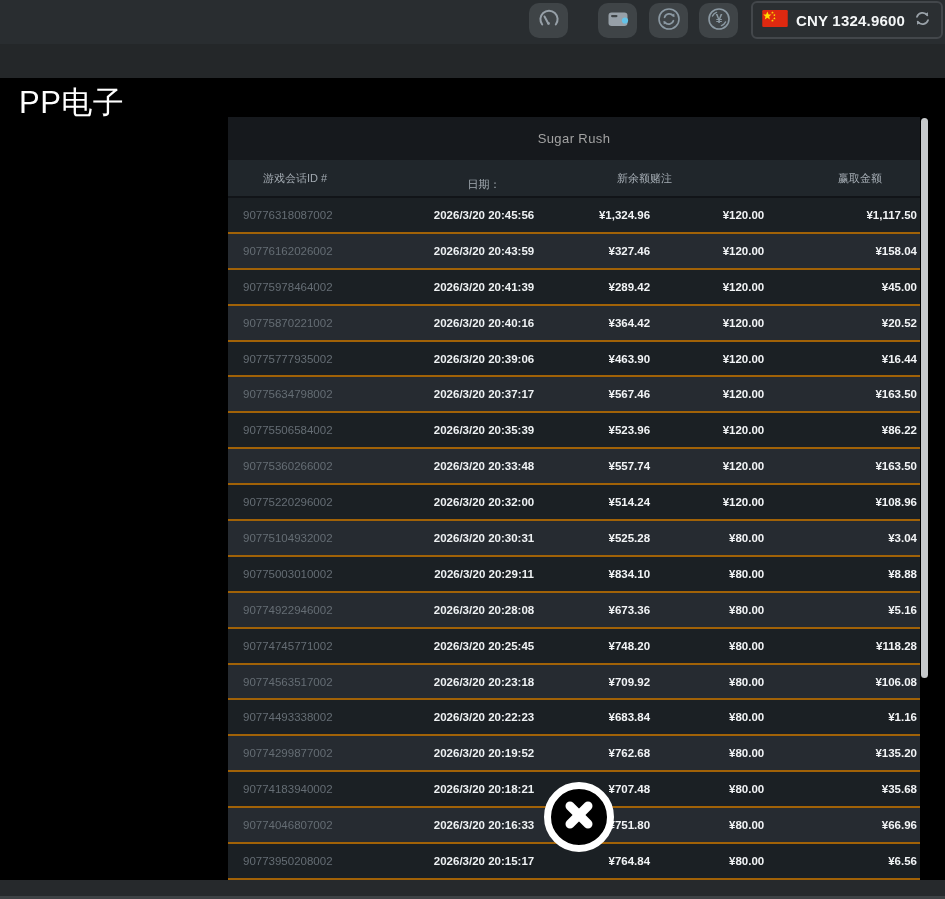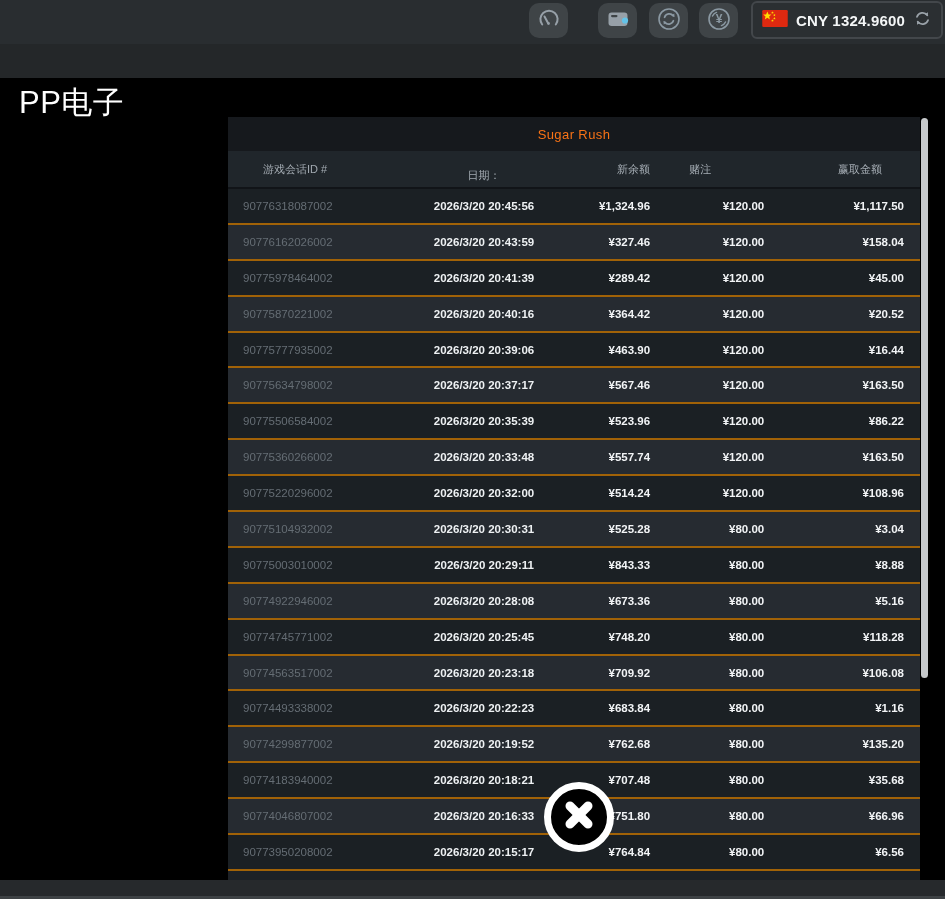--- a/index.html
+++ b/index.html
@@ -21,41 +21,41 @@
   .currency-box { position:absolute; left:751px; top:1px; width:192px; height:38px;
                   background:#2b2f32; border:2px solid #43474b; border-radius:6px;
                   display:flex; align-items:center; gap:8px; padding:0 9px; cursor:pointer; }
   .currency-label { color:#f4f6f7; font-size:15px; font-weight:bold; letter-spacing:.2px; white-space:nowrap; }
 
   
   .page-title { position:absolute; left:19px; top:82px; color:#fff; font-size:31px; letter-spacing:.5px; }
 
   
   .modal { position:absolute; left:228px; top:117px; width:692px; height:763px; background:#1d2126; overflow:hidden; }
-  .modal-title { height:34px; background:#16191d; display:flex; align-items:center; justify-content:center;
-                 color:#f97316; font-size:13px; letter-spacing:.4px; }
+  .modal-title { height:43px; background:#16191d; display:flex; align-items:center; justify-content:center;
+                 color:#a3a3a3; font-size:13px; letter-spacing:.4px; }
   .thead { height:38px; background:#20262b; display:grid;
            grid-template-columns:24% 26% 11% 16.5% 22.5%;
            align-items:center; color:#a3abb2; font-size:11px;
            border-bottom:2px solid #111418; }
   .thead .h1 { padding-left:35px; text-align:left; }
   .thead .h2 { text-align:center;margin-top:12px; }
   .thead .h3 { text-align:right; }
-  .thead .h4 { text-align:center; padding-right:14px; }
+  .thead .h4 { text-align:left; padding-right:14px; }
   .thead .h5 { text-align:right; padding-right:38px; }
 
   .tbody { }
   .trow { height:35.9px; display:grid; grid-template-columns:24% 26% 11% 16.5% 22.5%;
           align-items:center; border-bottom:2px solid #a16207; background:#1b2024; }
   .trow:nth-child(even) { background:#262b31; }
   .cell { font-size:11.5px; white-space:nowrap; }
   .cell.c1 { color:#656d74; padding-left:15px; }
   .cell.c2 { color:#eef1f3; font-weight:bold; text-align:center; }
   .cell.c3, .cell.c4, .cell.c5 { color:#f2f4f6; font-weight:bold; text-align:right; }
-  .cell.c5 { padding-right:16px; }
+  .cell.c5 { padding-right:3px; }
 
   
   .scroll-track { position:absolute; left:920px; top:117px; width:9px; height:763px; background:#000; }
   .scroll-thumb { position:absolute; left:1px; top:1px; width:7px; height:560px; background:#c6c9cb; border-radius:4px; cursor:pointer; }
 
   
   .close-btn { position:absolute; left:544px; top:782px; width:70px; height:70px; border-radius:50%;
                background:#000; border:7px solid #fff; display:flex; align-items:center; justify-content:center;
                cursor:pointer; z-index:5; }
 
@@ -214,21 +214,21 @@
         <div class="trow">
           <div class="cell c1">90775104932002</div>
           <div class="cell c2">2026/3/20 20:30:31</div>
           <div class="cell c3">¥525.28</div>
           <div class="cell c4">¥80.00</div>
           <div class="cell c5">¥3.04</div>
         </div>
         <div class="trow">
           <div class="cell c1">90775003010002</div>
           <div class="cell c2">2026/3/20 20:29:11</div>
-          <div class="cell c3">¥843.33</div>
+          <div class="cell c3">¥834.10</div>
           <div class="cell c4">¥80.00</div>
           <div class="cell c5">¥8.88</div>
         </div>
         <div class="trow">
           <div class="cell c1">90774922946002</div>
           <div class="cell c2">2026/3/20 20:28:08</div>
           <div class="cell c3">¥673.36</div>
           <div class="cell c4">¥80.00</div>
           <div class="cell c5">¥5.16</div>
         </div>

